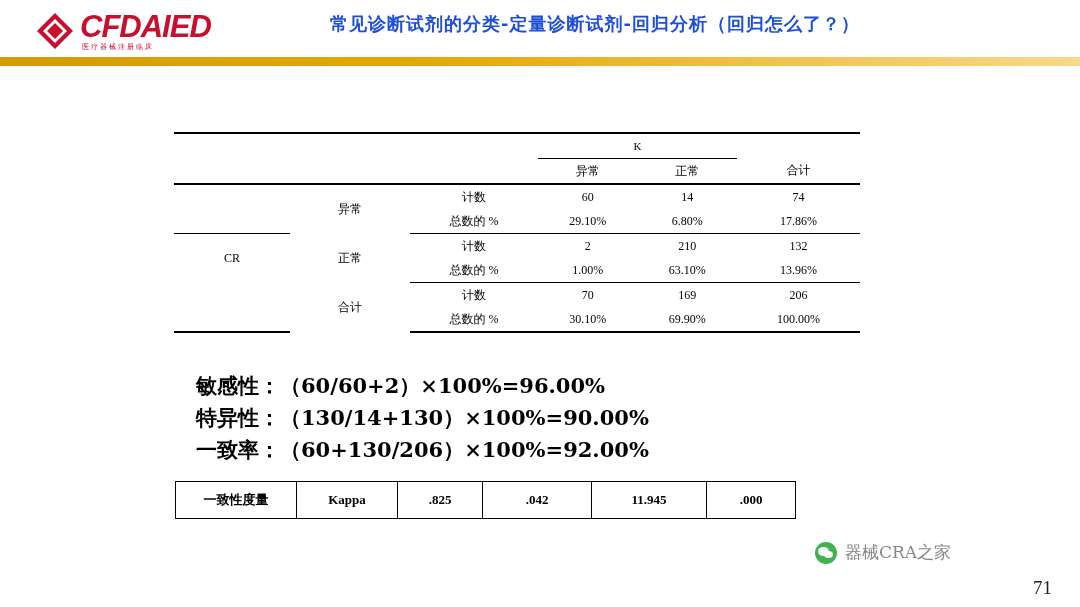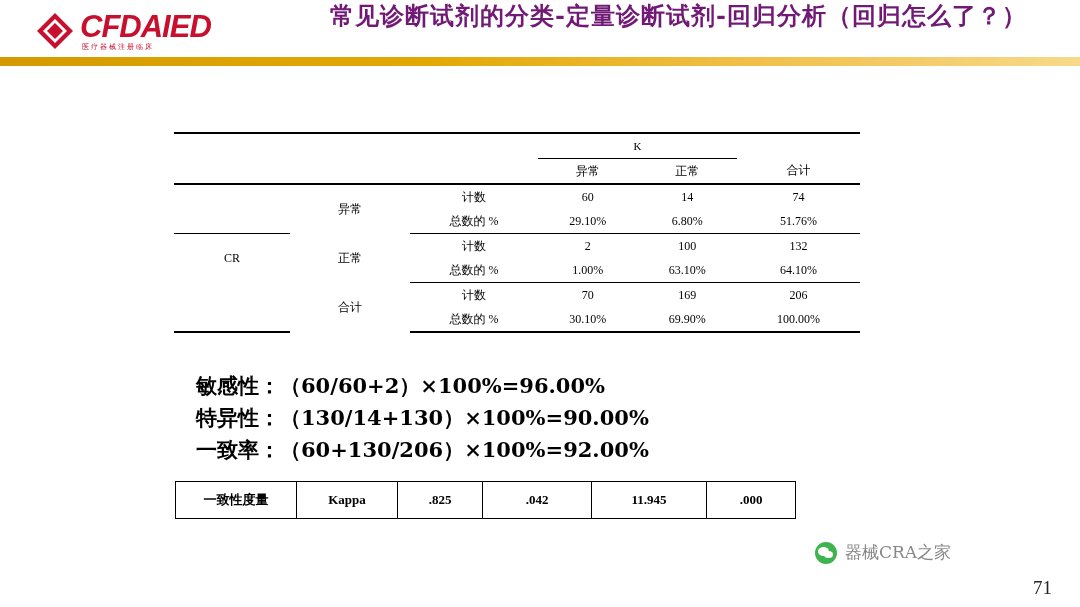--- a/index.html
+++ b/index.html
@@ -78,27 +78,27 @@
     top: 32px;
     left: 46px;
     font-family: "Liberation Sans", sans-serif;
     font-size: 7px;
     color: #c8102e;
     letter-spacing: 2px;
     white-space: nowrap;
   }
   .header-title {
     position: absolute;
-    top: 0;
+    top: 12px;
     left: 330px;
     width: 740px;
     font-family: "DejaVu Serif", serif;
     font-weight: bold;
-    font-size: 24px;
-    color: #701a75;
+    font-size: 18px;
+    color: #1d4ed8;
     letter-spacing: 1px;
     white-space: nowrap;
   }
 
   
   .content {
     position: absolute;
     top: 66px; left: 0;
     width: 1080px;
     height: 541px;
@@ -266,36 +266,36 @@
         <td>60</td>
         <td>14</td>
         <td>74</td>
       </tr>
 
       <tr>
         <td class="ct-thin-bottom"></td>
         <td class="ct-thin-bottom">总数的 %</td>
         <td class="ct-thin-bottom">29.10%</td>
         <td class="ct-thin-bottom">6.80%</td>
-        <td class="ct-thin-bottom">51.76%</td>
+        <td class="ct-thin-bottom">17.86%</td>
       </tr>
 
       <tr>
         <td rowspan="2">CR</td>
         <td rowspan="2">正常</td>
         <td>计数</td>
         <td>2</td>
-        <td>100</td>
+        <td>210</td>
         <td>132</td>
       </tr>
       <tr>
         <td class="ct-thin-bottom">总数的 %</td>
         <td class="ct-thin-bottom">1.00%</td>
         <td class="ct-thin-bottom">63.10%</td>
-        <td class="ct-thin-bottom">64.10%</td>
+        <td class="ct-thin-bottom">13.96%</td>
       </tr>
 
       <tr>
         <td></td>
         <td rowspan="2">合计</td>
         <td>计数</td>
         <td>70</td>
         <td>169</td>
         <td>206</td>
       </tr>

